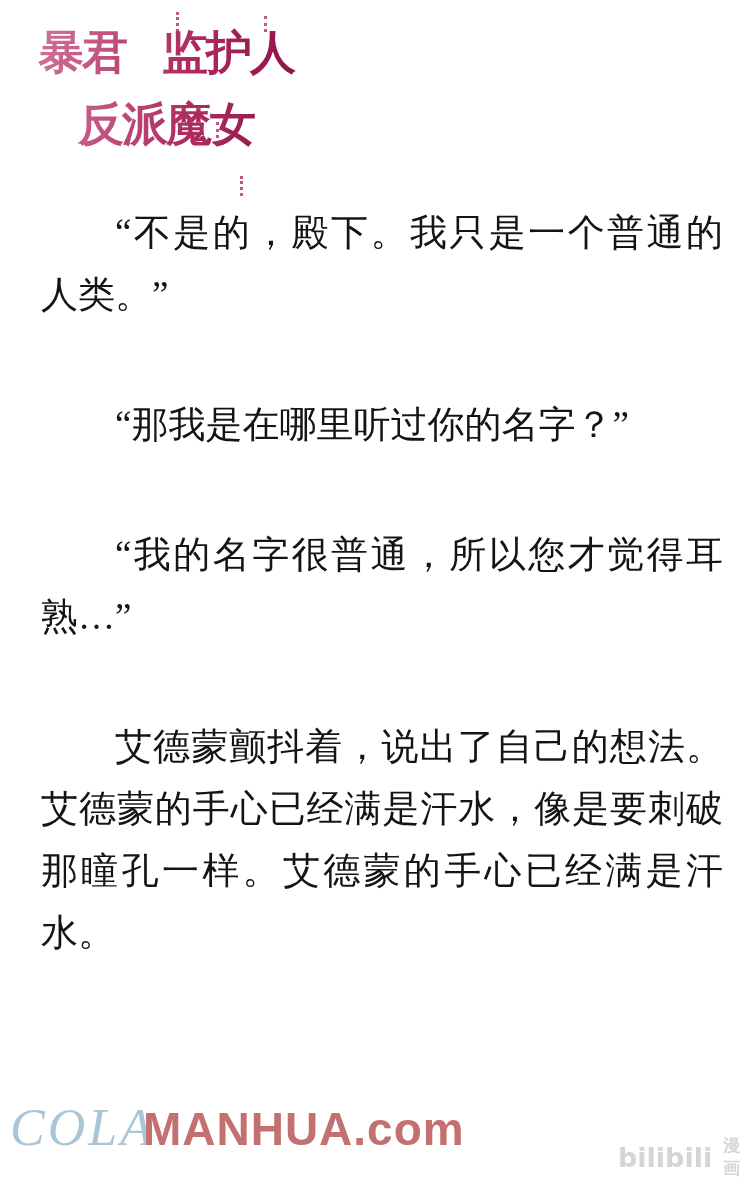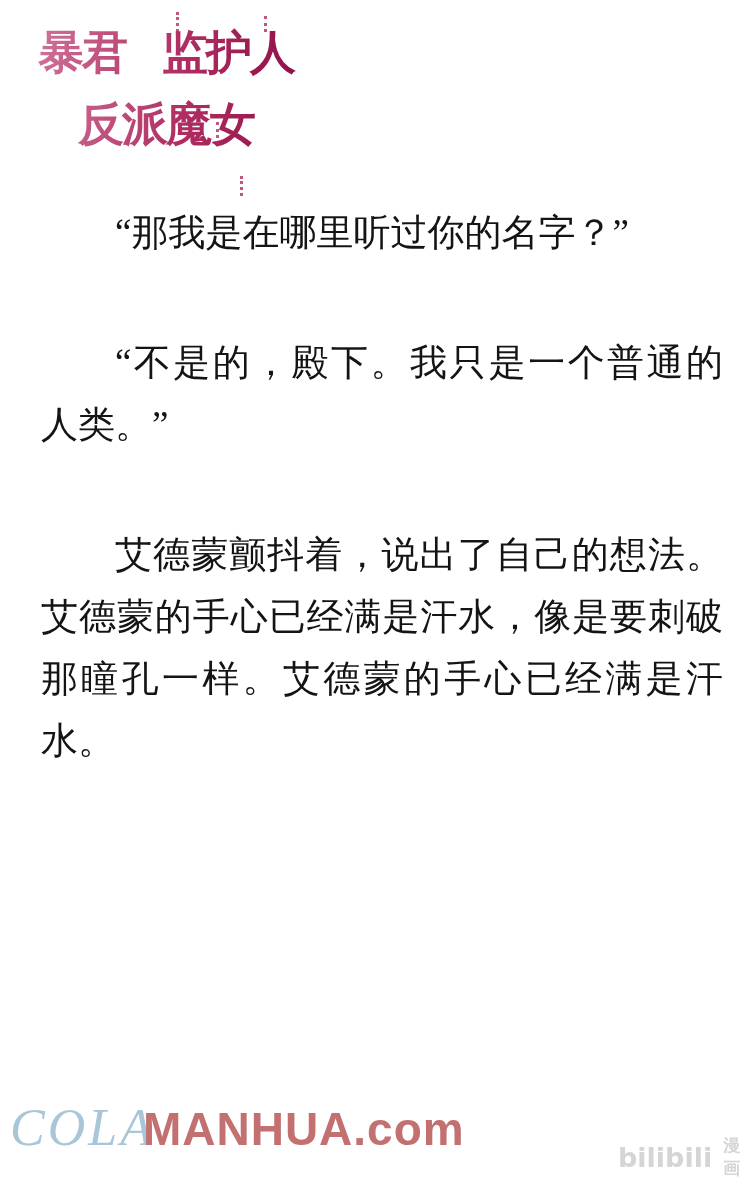--- a/index.html
+++ b/index.html
@@ -137,22 +137,23 @@
     <div class="logo-line logo-line2">
       <span class="g-small2">是</span><span class="g-big">反派魔女</span>
     </div>
     <span class="ornament o1"></span>
     <span class="ornament o2"></span>
     <span class="ornament o3"></span>
     <span class="ornament o4"></span>
   </div>
 
   <div class="content">
+    <p>“不是的，殿下。我只是一个普通的人类。”</p>
     <p>“那我是在哪里听过你的名字？”</p>
-    <p>“不是的，殿下。我只是一个普通的人类。”</p>
+    <p>“我的名字很普通，所以您才觉得耳熟…”</p>
     <p>艾德蒙颤抖着，说出了自己的想法。艾德蒙的手心已经满是汗水，像是要刺破那瞳孔一样。艾德蒙的手心已经满是汗水。</p>
   </div>
 
   <div class="wm-colamanhua">
     <span class="wm-cola">COLA</span><span class="wm-manhua">MANHUA.com</span>
   </div>
 
 
   <div class="bili-logo">
     <span class="bili-word">bilibili</span>

